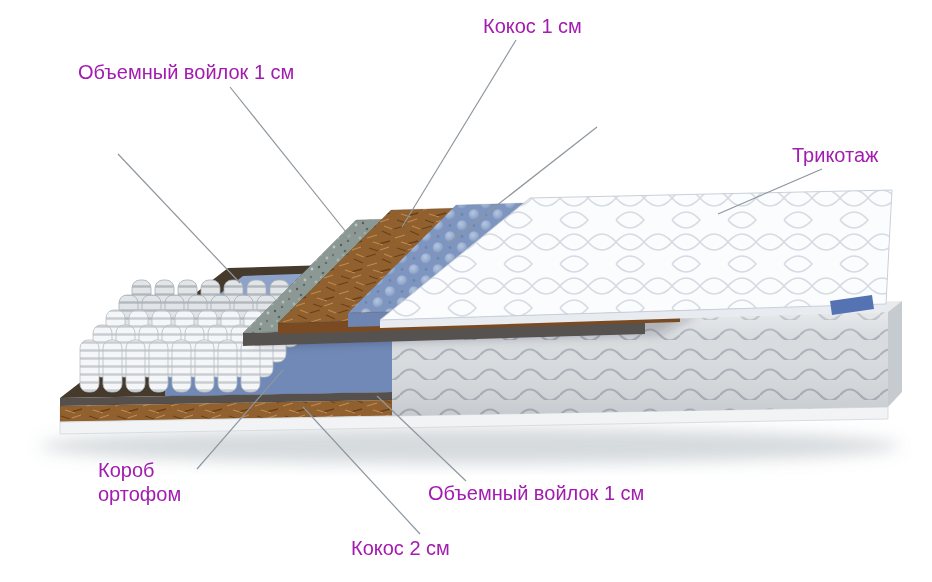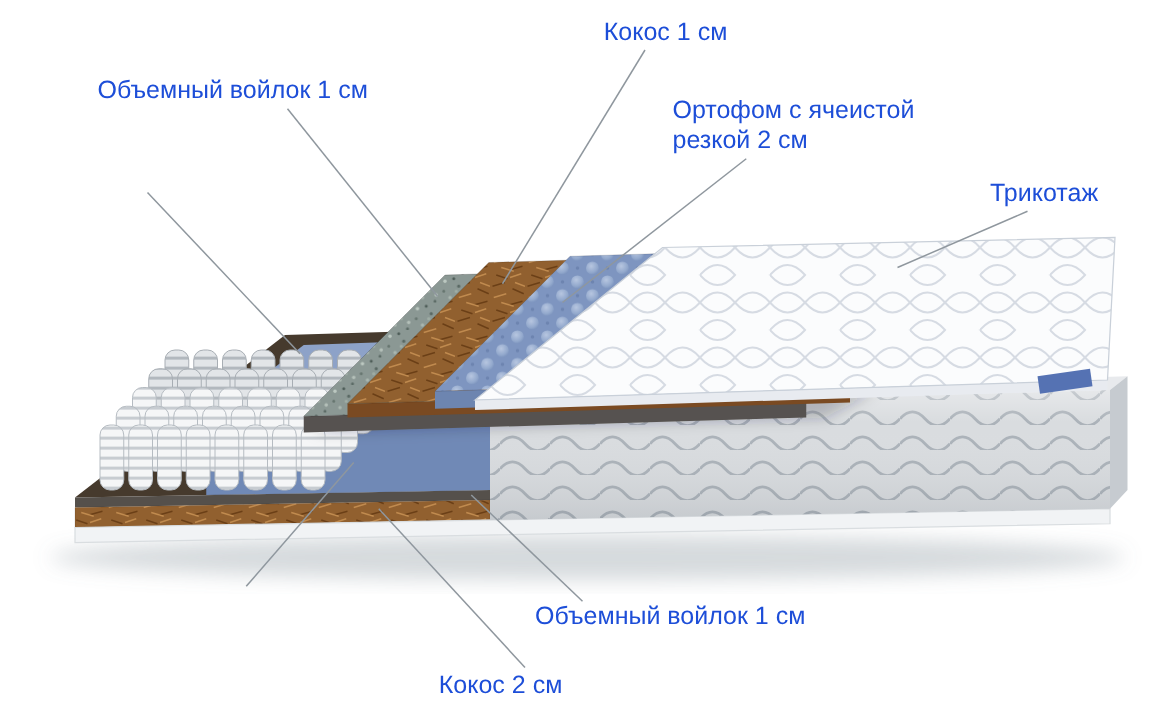--- a/index.html
+++ b/index.html
@@ -1,19 +1,19 @@
 <!DOCTYPE html>
 <html><head>
 <meta charset="utf-8">
 <style>
   html,body{margin:0;padding:0;background:#ffffff;}
   .stage{position:relative;width:932px;height:582px;background:#ffffff;overflow:hidden;
          font-family:"Liberation Sans", sans-serif;}
   .scene{position:absolute;left:0;top:0;width:932px;height:582px;}
-  .lbl{position:absolute;font-size:20px;line-height:24px;color:#1d4ed8;
+  .lbl{position:absolute;font-size:20px;line-height:24px;color:#a21caf;
        white-space:pre-line;z-index:5;}
 </style>
 </head>
 <body>
 
 <div class="stage">
 
   <svg class="scene" viewBox="0 0 932 582">
     <defs>
       <filter id="blur5" x="-30%" y="-30%" width="160%" height="160%">
@@ -172,18 +172,18 @@
       <line x1="597" y1="127" x2="450" y2="242"></line>
       <line x1="822" y1="169" x2="718" y2="214"></line>
       <line x1="197" y1="469" x2="283" y2="370"></line>
       <line x1="466" y1="481" x2="377" y2="396"></line>
       <line x1="420" y1="534" x2="303" y2="407"></line>
     </g>
   </svg>
 
   <div class="lbl" style="left:483px;top:14px">Кокос 1 см</div>
   <div class="lbl" style="left:78px;top:60px">Объемный войлок 1 см</div>
-  <div class="lbl" style="left:538px;top:76px">Ортофом с ячеистой
-резкой 2 см</div>
   <div class="lbl" style="left:792px;top:143px">Трикотаж</div>
+  <div class="lbl" style="left:98px;top:458px">Короб
+ортофом</div>
   <div class="lbl" style="left:428px;top:481px">Объемный войлок 1 см</div>
   <div class="lbl" style="left:351px;top:536px">Кокос 2 см</div>
 </div>
 
 </body></html>

